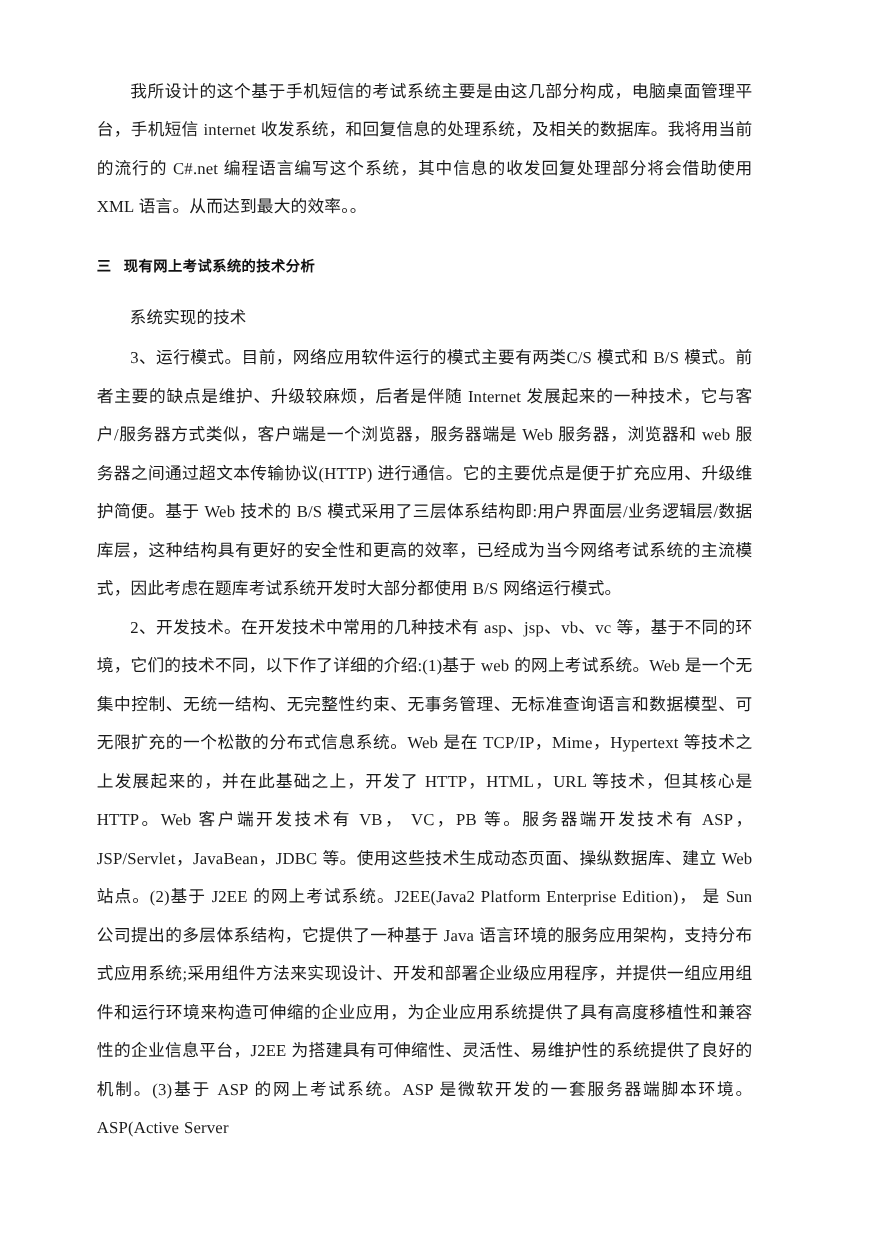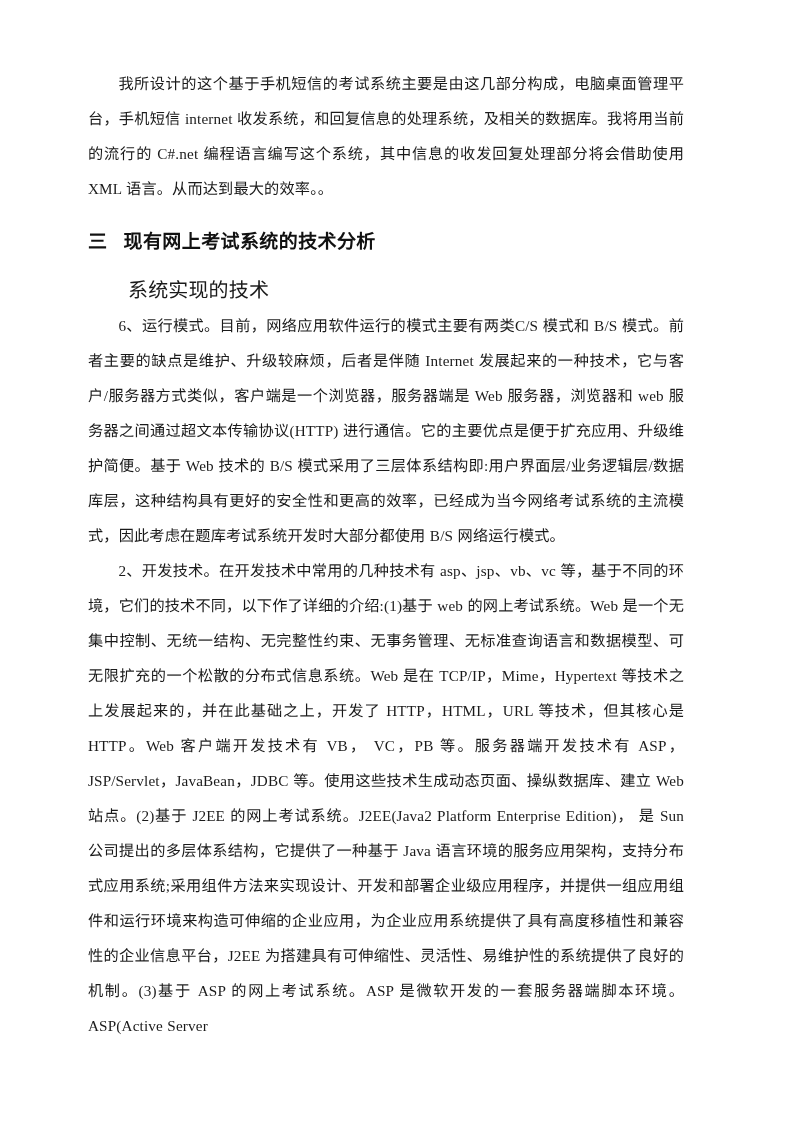--- a/index.html
+++ b/index.html
@@ -35,52 +35,53 @@
     text-justify: inter-ideograph;
     text-indent: 2em;
     letter-spacing: 0.15px;
     word-spacing: 0.5px;
     color: #1a1a1a;
   }
   .gap-after-intro { margin-bottom: 18px; }
   
   .heading {
     margin: 0 0 14px 0;
-    font-size: 19px;
+    font-size: 13px;
     line-height: 35px;
     font-weight: 600;
     letter-spacing: 0.4px;
     text-indent: 0;
     color: #111111;
   }
   .heading .h-num { margin-right: 0.85em; }
   
   .subline {
     margin: 0;
-    font-size: 20px;
+    font-size: 15px;
     line-height: 35px;
     text-indent: 2em;
     text-align: left;
     letter-spacing: 0.15px;
     color: #1a1a1a;
+    font-family: Liberation Mono, monospace;
   }
 </style>
 </head>
 <body>
 
 <div class="page">
   <div class="content">
 
     <p class="para gap-after-intro">我所设计的这个基于手机短信的考试系统主要是由这几部分构成，电脑桌面管理平台，手机短信 internet 收发系统，和回复信息的处理系统，及相关的数据库。我将用当前的流行的 C#.net 编程语言编写这个系统，其中信息的收发回复处理部分将会借助使用 XML 语言。从而达到最大的效率。。</p>
 
     <h2 class="heading">
       <span class="h-num">三</span><span>现有网上考试系统的技术分析</span>
     </h2>
 
 
     <p class="subline">系统实现的技术</p>
 
-    <p class="para">6、运行模式。目前，网络应用软件运行的模式主要有两类C/S 模式和 B/S 模式。前者主要的缺点是维护、升级较麻烦，后者是伴随 Internet 发展起来的一种技术，它与客户/服务器方式类似，客户端是一个浏览器，服务器端是 Web 服务器，浏览器和 web 服务器之间通过超文本传输协议(HTTP) 进行通信。它的主要优点是便于扩充应用、升级维护简便。基于 Web 技术的 B/S 模式采用了三层体系结构即:用户界面层/业务逻辑层/数据库层，这种结构具有更好的安全性和更高的效率，已经成为当今网络考试系统的主流模式，因此考虑在题库考试系统开发时大部分都使用 B/S 网络运行模式。</p>
+    <p class="para">3、运行模式。目前，网络应用软件运行的模式主要有两类C/S 模式和 B/S 模式。前者主要的缺点是维护、升级较麻烦，后者是伴随 Internet 发展起来的一种技术，它与客户/服务器方式类似，客户端是一个浏览器，服务器端是 Web 服务器，浏览器和 web 服务器之间通过超文本传输协议(HTTP) 进行通信。它的主要优点是便于扩充应用、升级维护简便。基于 Web 技术的 B/S 模式采用了三层体系结构即:用户界面层/业务逻辑层/数据库层，这种结构具有更好的安全性和更高的效率，已经成为当今网络考试系统的主流模式，因此考虑在题库考试系统开发时大部分都使用 B/S 网络运行模式。</p>
 
     <p class="para">2、开发技术。在开发技术中常用的几种技术有 asp、jsp、vb、vc 等，基于不同的环境，它们的技术不同，以下作了详细的介绍:(1)基于 web 的网上考试系统。Web 是一个无集中控制、无统一结构、无完整性约束、无事务管理、无标准查询语言和数据模型、可无限扩充的一个松散的分布式信息系统。Web 是在 TCP/IP，Mime，Hypertext 等技术之上发展起来的，并在此基础之上，开发了 HTTP，HTML，URL 等技术，但其核心是 HTTP。Web 客户端开发技术有 VB， VC，PB 等。服务器端开发技术有 ASP， JSP/Servlet，JavaBean，JDBC 等。使用这些技术生成动态页面、操纵数据库、建立 Web 站点。(2)基于 J2EE 的网上考试系统。J2EE(Java2 Platform Enterprise Edition)， 是 Sun 公司提出的多层体系结构，它提供了一种基于 Java 语言环境的服务应用架构，支持分布式应用系统;采用组件方法来实现设计、开发和部署企业级应用程序，并提供一组应用组件和运行环境来构造可伸缩的企业应用，为企业应用系统提供了具有高度移植性和兼容性的企业信息平台，J2EE 为搭建具有可伸缩性、灵活性、易维护性的系统提供了良好的机制。(3)基于 ASP 的网上考试系统。ASP 是微软开发的一套服务器端脚本环境。ASP(Active Server</p>
 
   </div>
 </div>
 
 </body></html>

